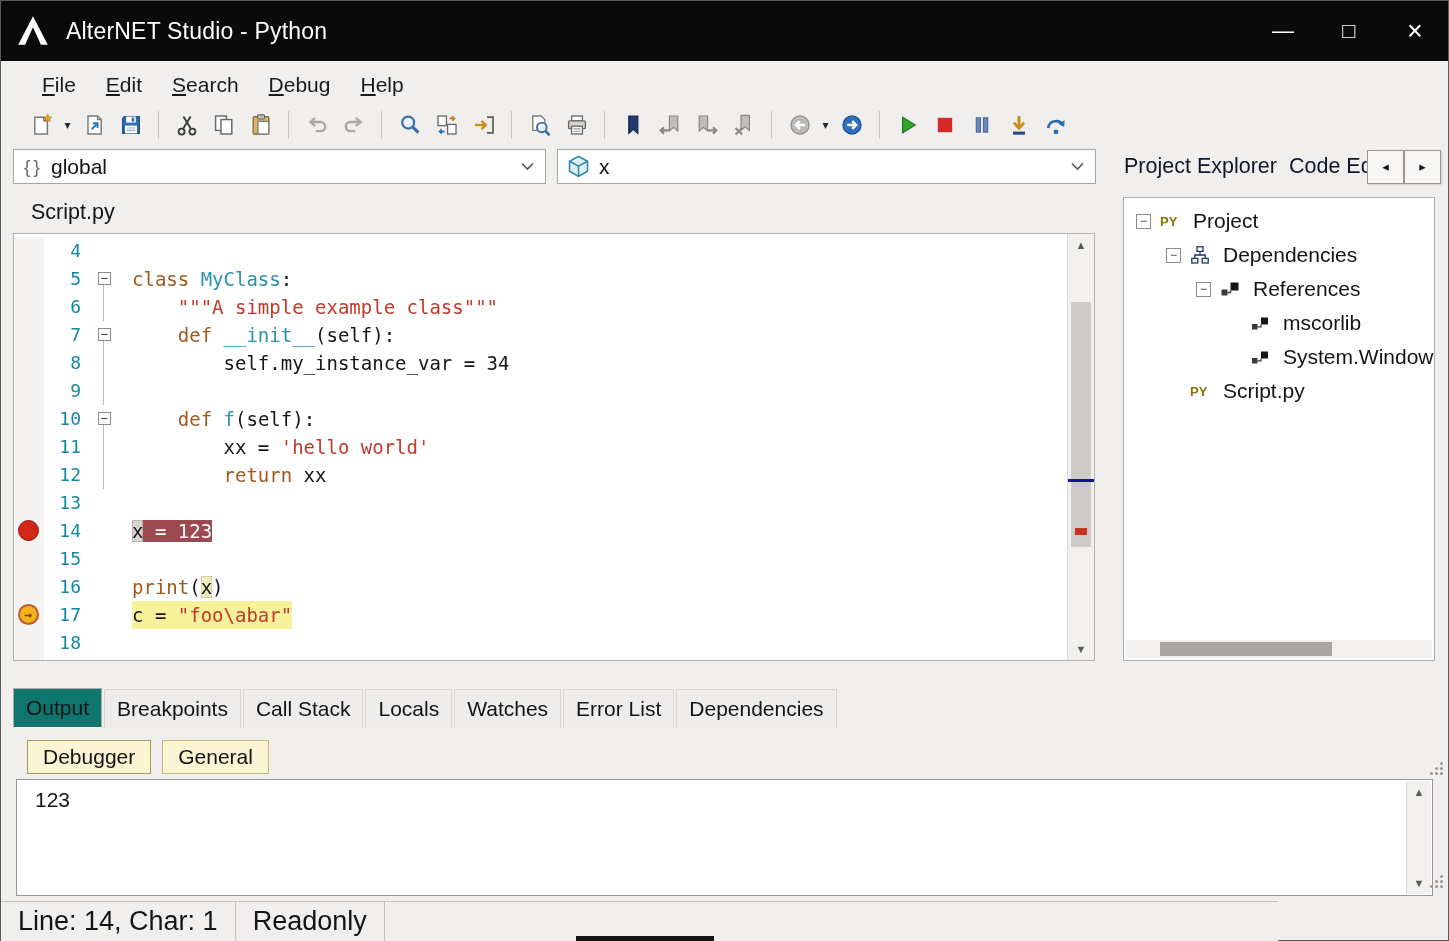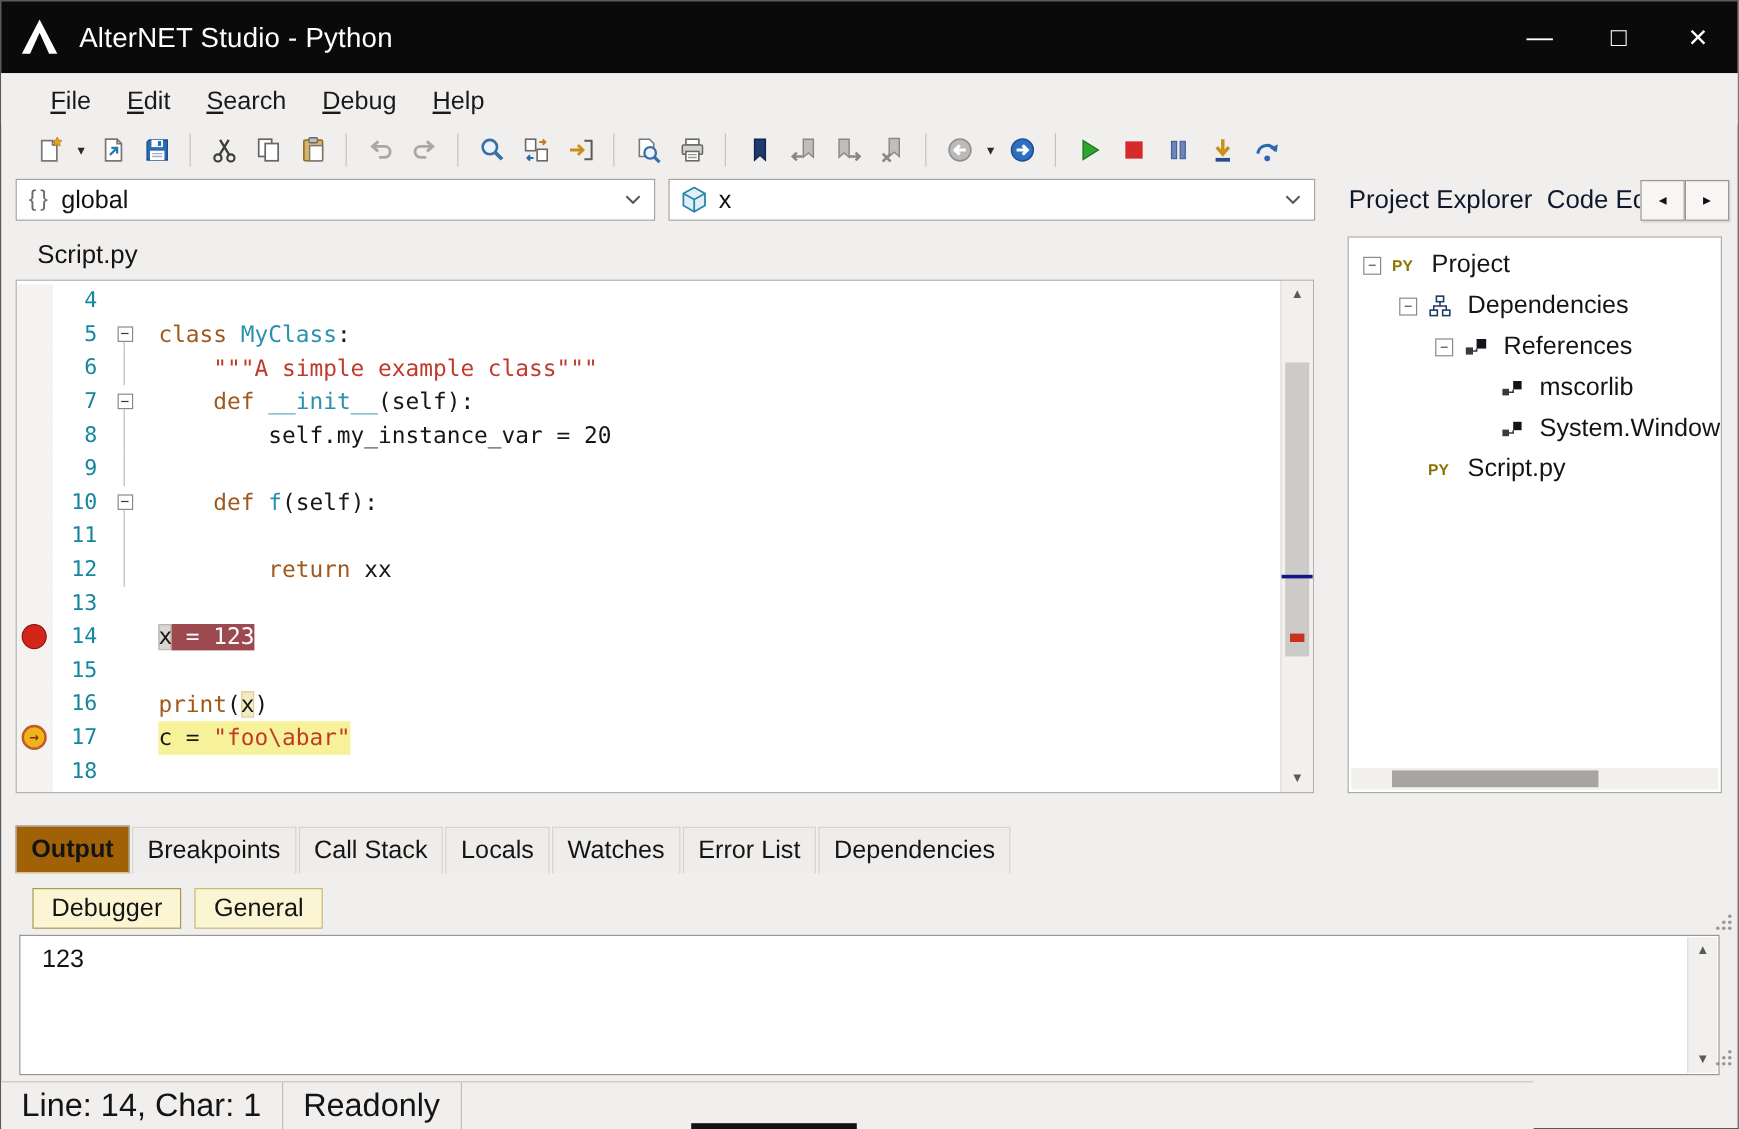--- a/index.html
+++ b/index.html
@@ -78,21 +78,21 @@
   .trow{display:flex;align-items:center;height:34px;white-space:nowrap;font-size:21px;color:#141414;}
   .texp{width:15px;height:15px;box-sizing:border-box;border:1px solid #8c8a86;background:#fff;font-size:12px;line-height:12px;text-align:center;color:#3a3a3a;margin-right:9px;flex:none;}
   .tico{width:26px;flex:none;display:flex;align-items:center;margin-right:7px;}
   .ipy{font-size:13px;font-weight:bold;color:#8a7400;letter-spacing:0;}
   .hscroll{position:absolute;left:2px;right:2px;bottom:2px;height:18px;background:#f1f0ee;}
   .hthumb{position:absolute;top:2px;bottom:2px;left:34px;width:172px;background:#a8a6a2;}
 
   
   .bottom-tabs{position:absolute;left:12px;top:686px;height:41px;display:flex;align-items:flex-end;font-size:21px;}
   .btab{padding:7px 12px;margin-right:2px;background:#efedeb;border:1px solid #d6d4d0;border-bottom:none;color:#141414;white-space:nowrap;}
-  .btab.active{background:#a16207;border:1px solid #aeacaa;border-bottom:1px solid #fff;position:relative;z-index:2;font-weight:bold;}
+  .btab.active{background:#0f766e;border:1px solid #aeacaa;border-bottom:1px solid #fff;position:relative;z-index:2;}
 
   
   .output-area{position:absolute;left:0;top:727px;width:1449px;height:173px;}
   .inner-tabs{position:absolute;left:26px;top:12px;display:flex;gap:11px;}
   .itab{font-size:21px;padding:4px 15px;background:#fbf5d4;border:1px solid #c6ba78;color:#141414;}
   .itab.active{border-color:#a89a4e;}
   .output-box{position:absolute;left:15px;top:51px;width:1417px;height:117px;background:#fff;border:1px solid #989694;box-sizing:border-box;}
   .output-text{position:absolute;left:18px;top:8px;font-size:21px;color:#141414;}
   .obscroll{position:absolute;right:1px;top:1px;bottom:1px;width:24px;background:#f1f0ee;border-left:1px solid #dddbd8;display:flex;flex-direction:column;justify-content:space-between;}
   .obscroll .sb-arrow{height:22px;}
@@ -363,40 +363,41 @@
           <div class="e-num">7</div>
           <div class="e-fold fbox">
             <div class="fold-box">−</div>
           </div>
           <div class="e-code"><span><span class="tk-pl">    </span><span class="tk-kw">def</span><span class="tk-pl"> </span><span class="tk-fn">__init__</span><span class="tk-pl">(self):</span></span></div>
         </div>
         <div class="erow">
           <div class="e-margin"></div>
           <div class="e-num">8</div>
           <div class="e-fold fline"></div>
-          <div class="e-code"><span><span class="tk-pl">        self.my_instance_var = </span><span class="tk-num">20</span></span></div>
+          <div class="e-code"><span><span class="tk-pl">        self.my_instance_var = </span><span class="tk-num">34</span></span></div>
         </div>
         <div class="erow">
           <div class="e-margin"></div>
           <div class="e-num">9</div>
           <div class="e-fold fline"></div>
           <div class="e-code"><span></span></div>
         </div>
         <div class="erow">
           <div class="e-margin"></div>
           <div class="e-num">10</div>
           <div class="e-fold fbox">
             <div class="fold-box">−</div>
           </div>
           <div class="e-code"><span><span class="tk-pl">    </span><span class="tk-kw">def</span><span class="tk-pl"> </span><span class="tk-fn">f</span><span class="tk-pl">(self):</span></span></div>
         </div>
         <div class="erow">
           <div class="e-margin"></div>
           <div class="e-num">11</div>
           <div class="e-fold fline"></div>
+          <div class="e-code"><span><span class="tk-pl">        xx = </span><span class="tk-str">'hello world'</span></span></div>
         </div>
         <div class="erow">
           <div class="e-margin"></div>
           <div class="e-num">12</div>
           <div class="e-fold fline"></div>
           <div class="e-code"><span><span class="tk-pl">        </span><span class="tk-kw">return</span><span class="tk-pl"> xx</span></span></div>
         </div>
         <div class="erow">
           <div class="e-margin"></div>
           <div class="e-num">13</div>

